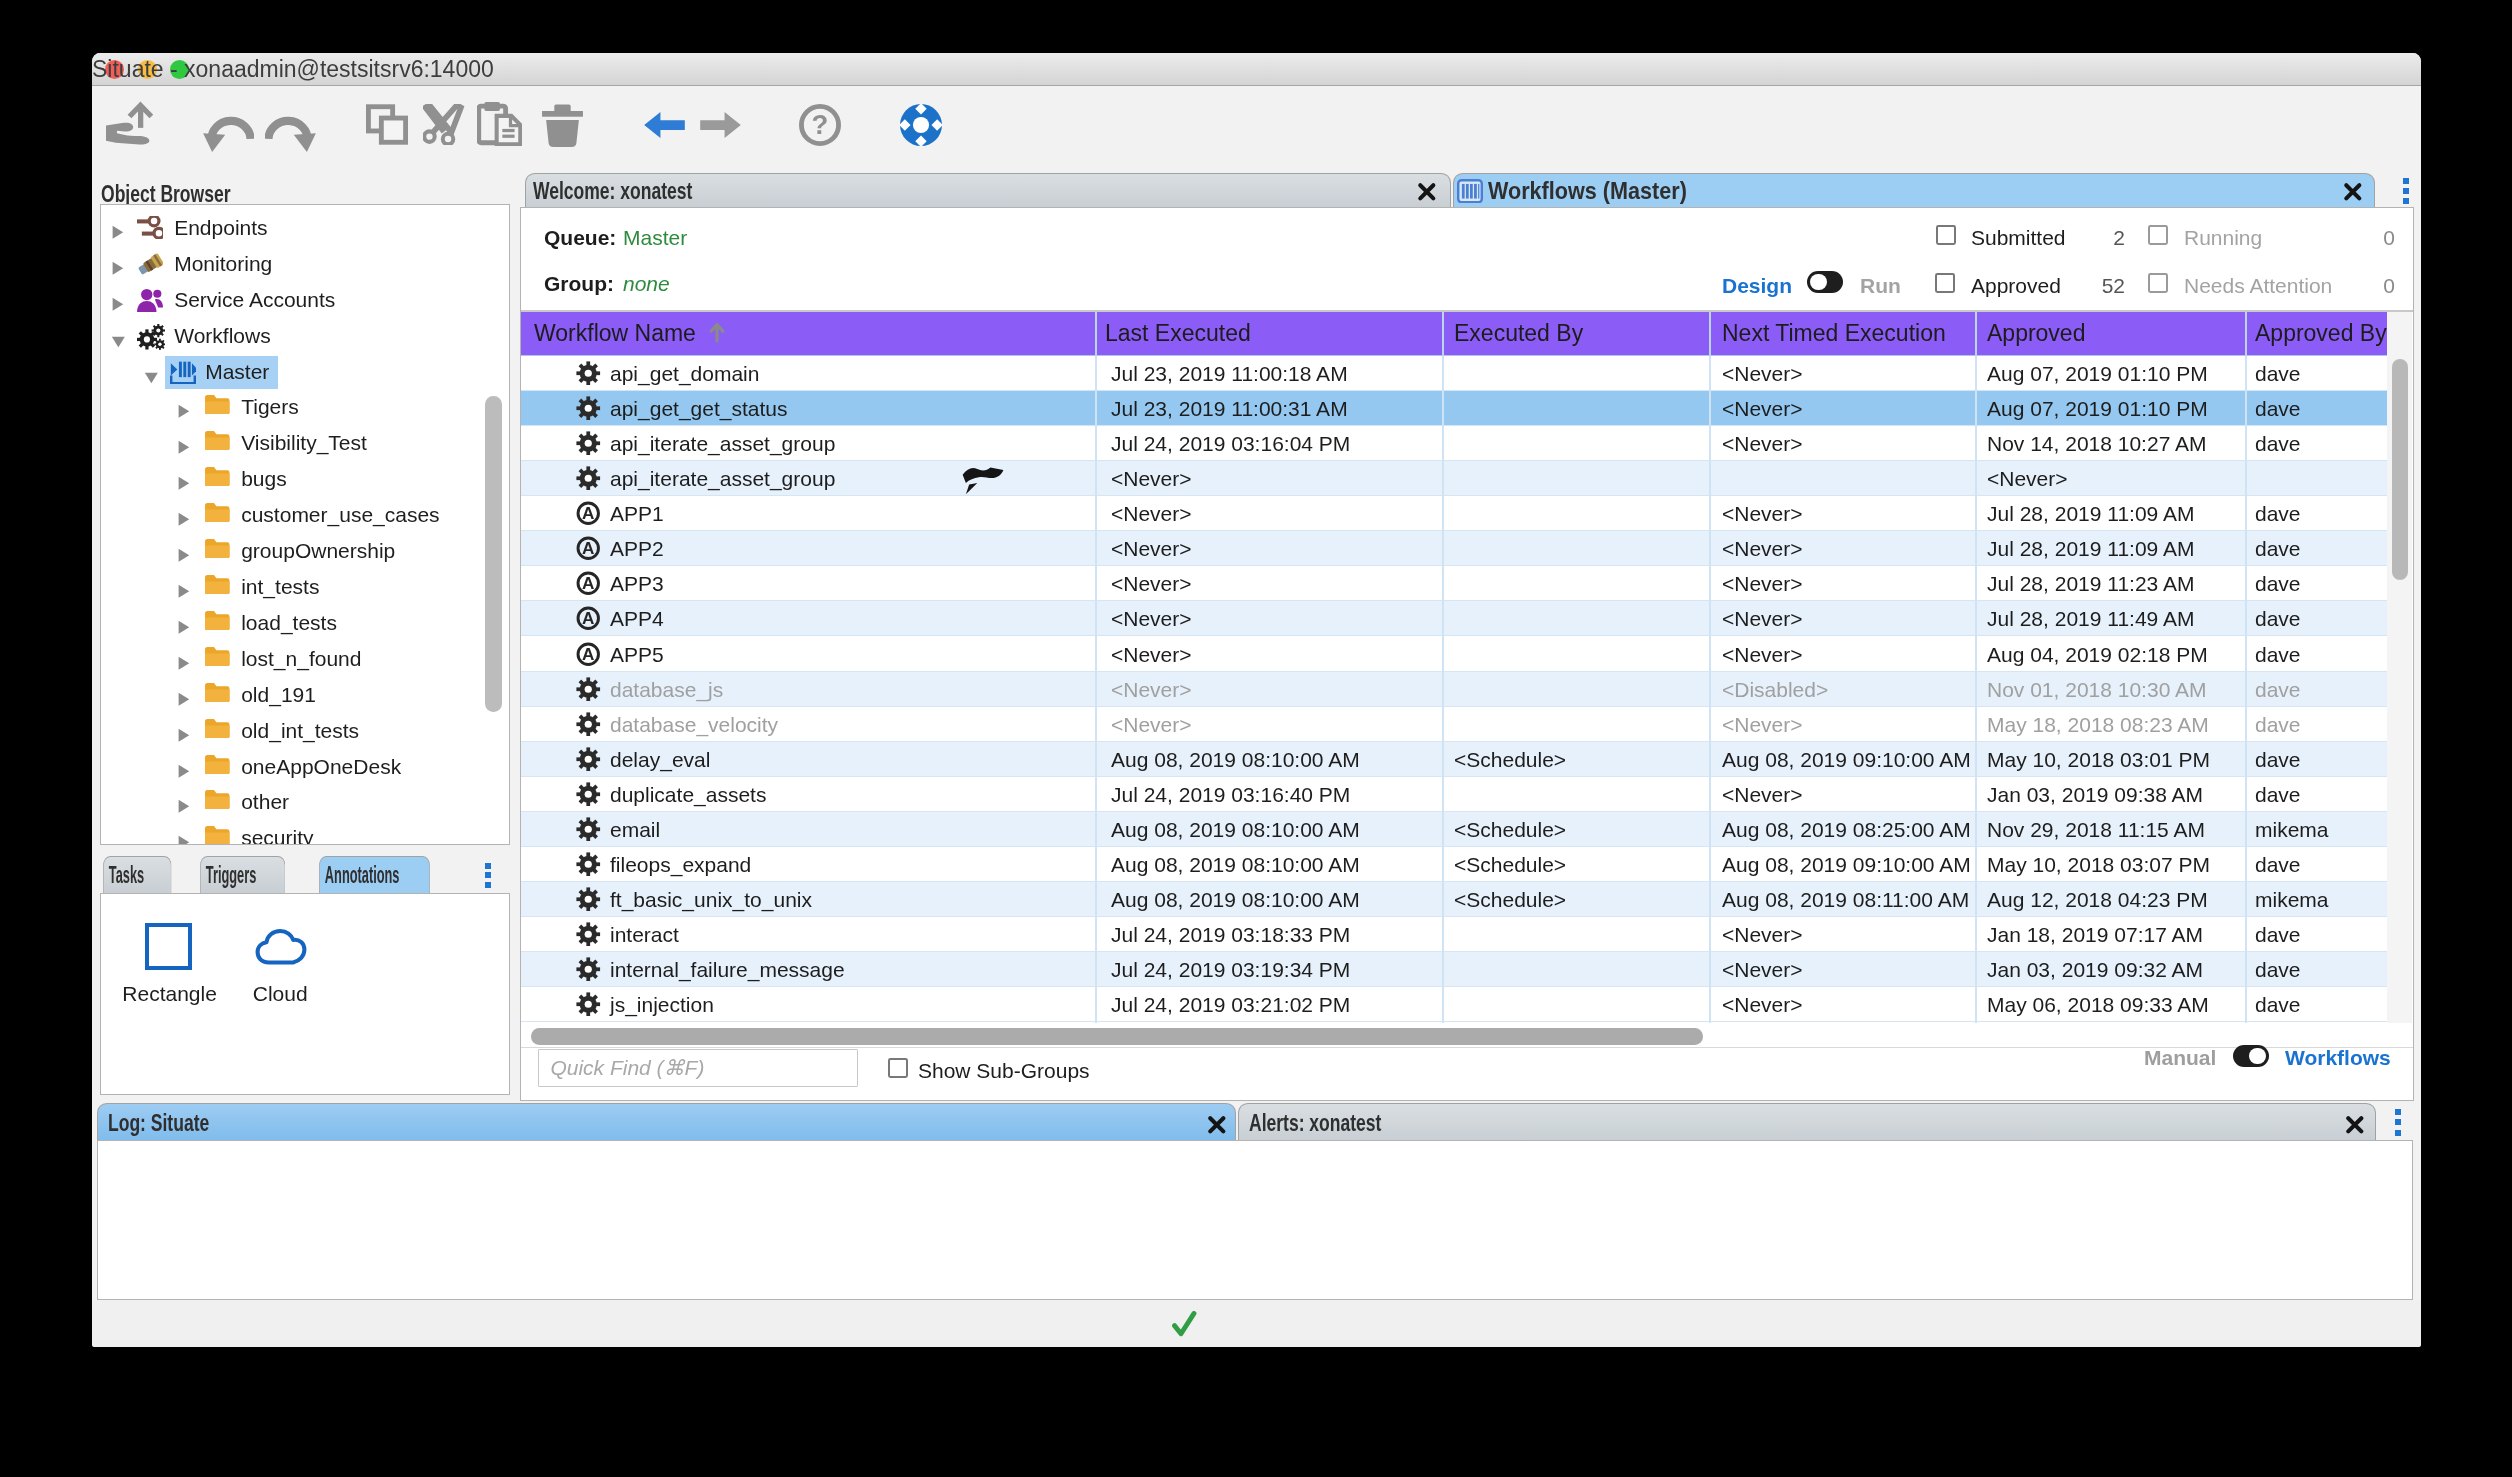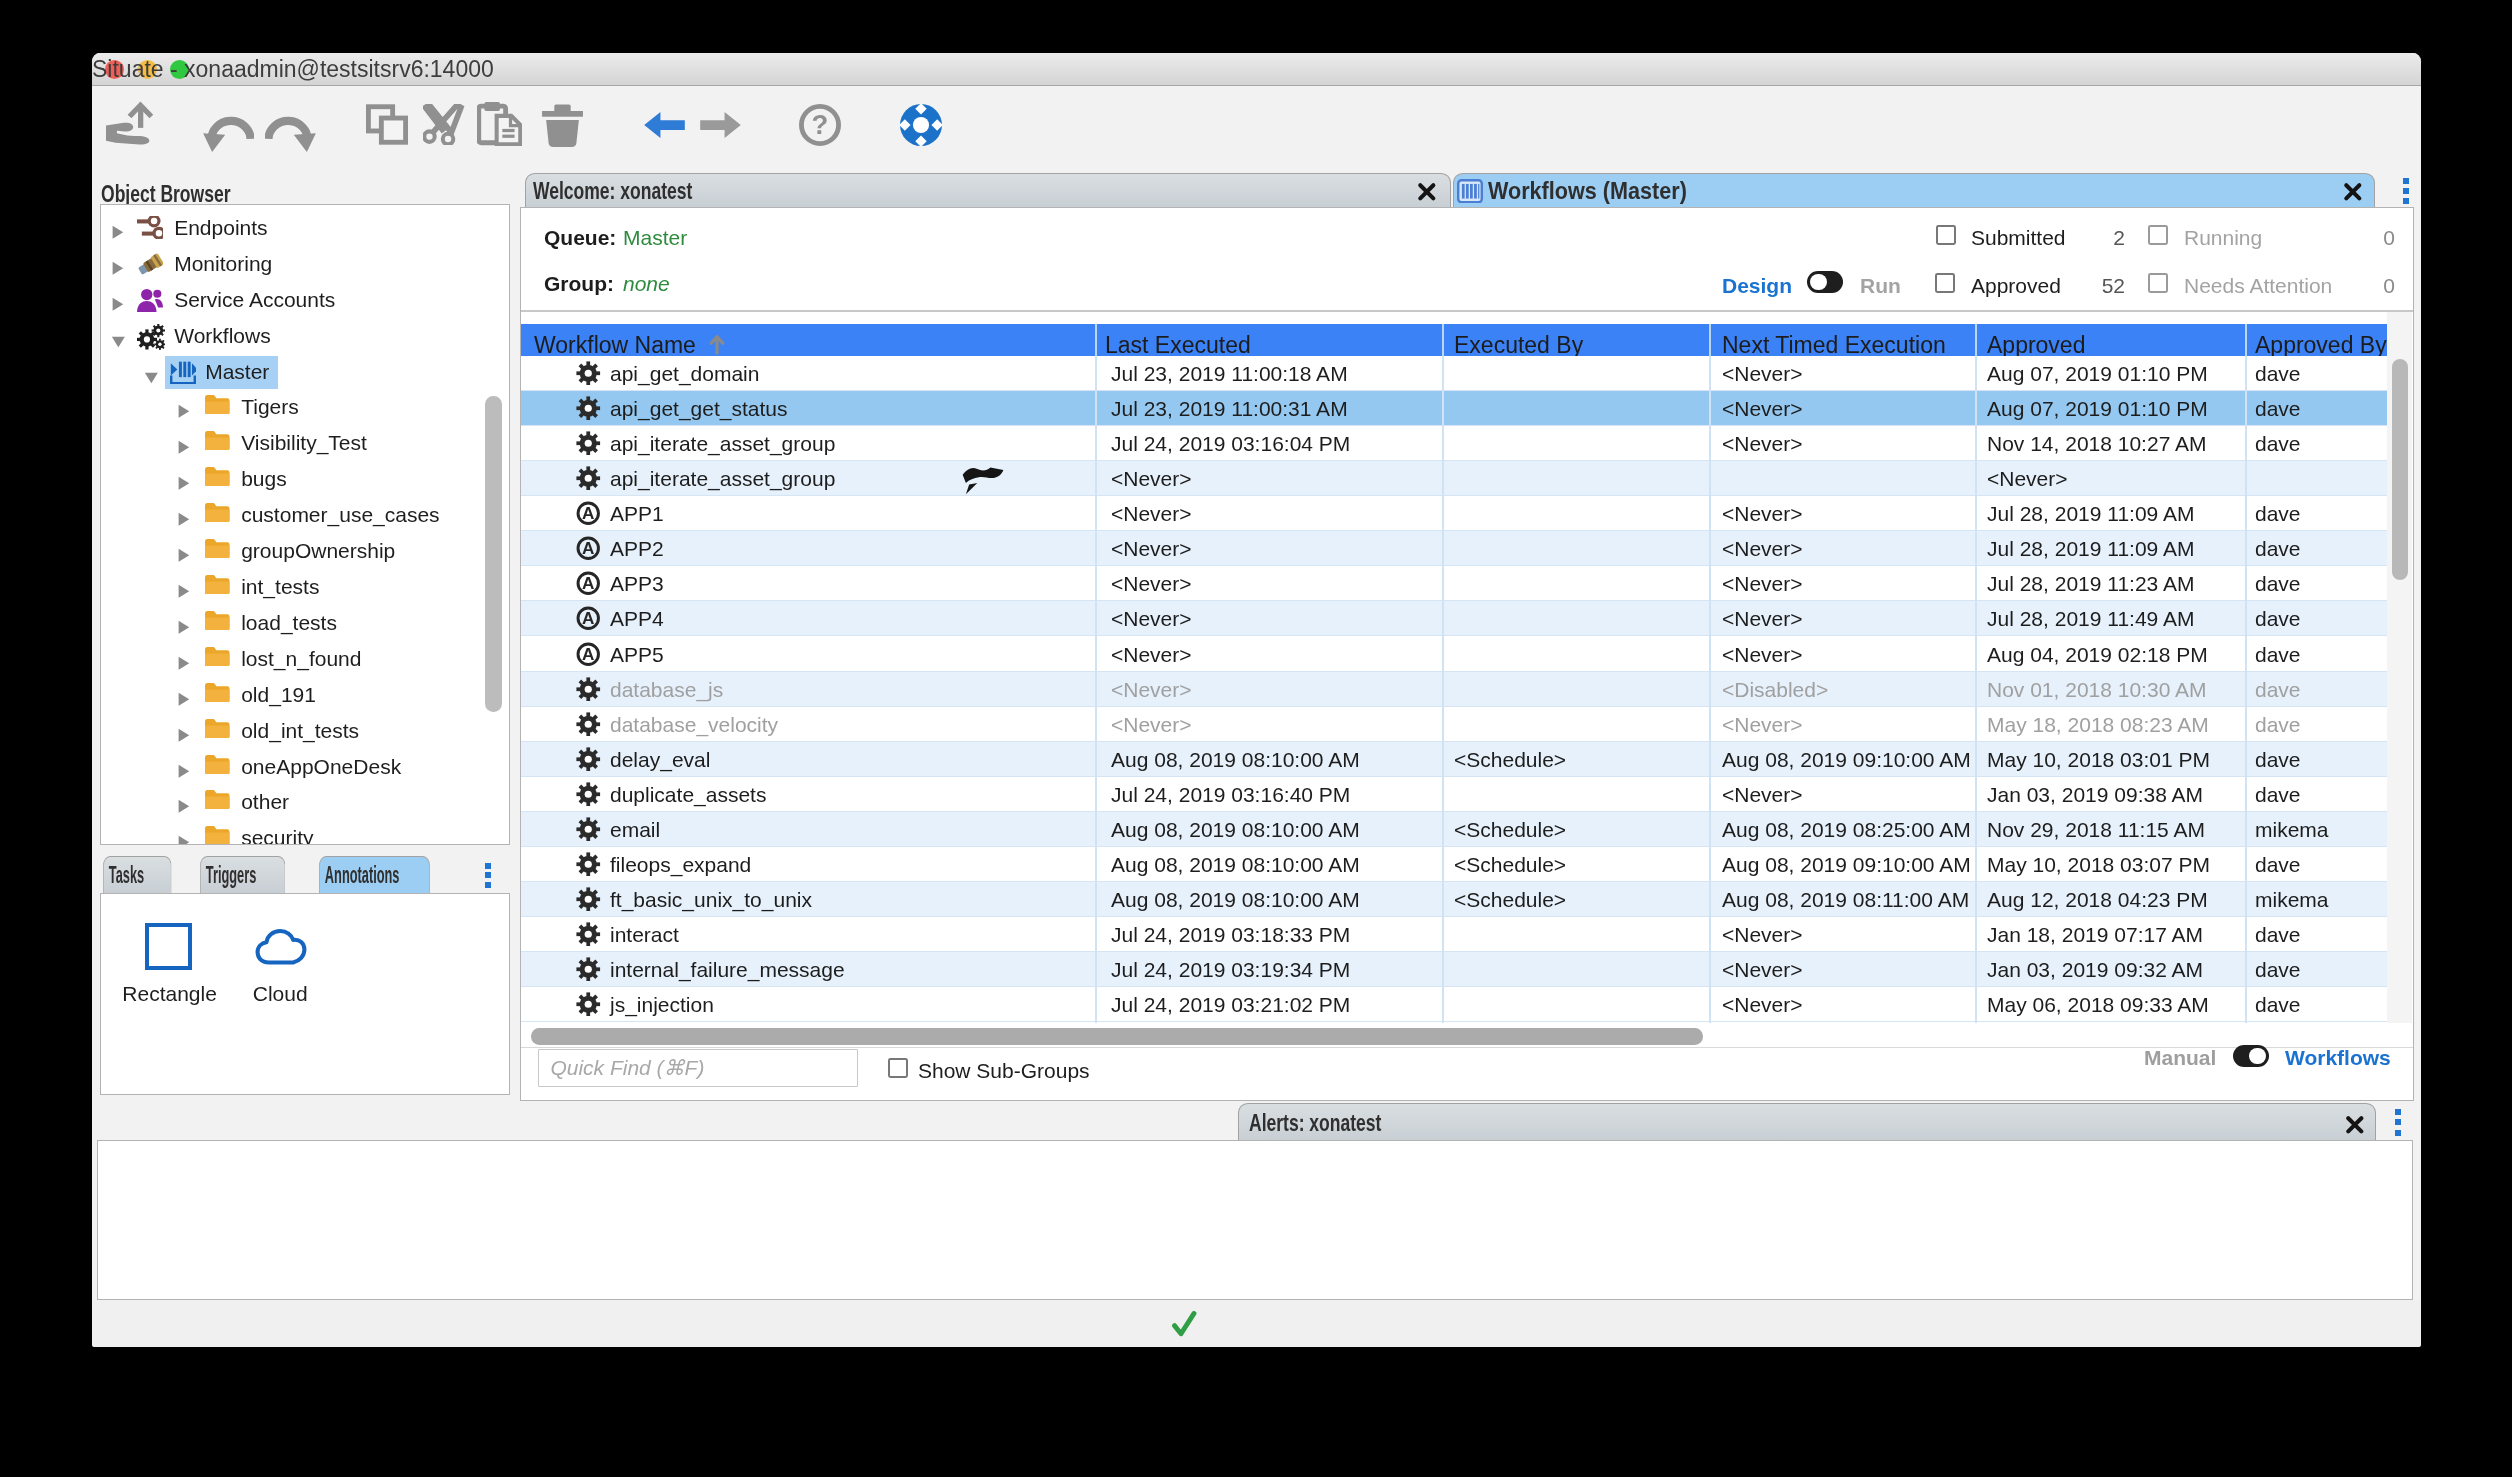--- a/index.html
+++ b/index.html
@@ -389,21 +389,21 @@
         <div class="knob" style="left:3.3px;top:2.9px;width:16.3px;height:16.3px"></div>
       </div>
       <div class="lbl gray b" style="left:1339px;top:66px;font-size:21px">Run</div>
       <div class="cb" style="left:1414px;top:65px"></div>
       <div class="lbl" style="left:1450px;top:66px">Approved</div>
       <div class="lbl" style="left:1555px;top:66px;width:49px;text-align:right;color:#555">52</div>
       <div class="cb cbg" style="left:1627px;top:65px"></div>
       <div class="lbl gray" style="left:1663px;top:66px">Needs Attention</div>
       <div class="lbl grayd" style="left:1825px;top:66px;width:49px;text-align:right">0</div>
       <div class="abs" style="left:0;top:102px;width:100%;height:1.6px;background:#c8c8c8"></div>
-      <div class="abs" style="left:0;top:116px;width:1866px;height:44px;background:#3b82f6;border-bottom:0.8px solid #a9c9e6">
+      <div class="abs" style="left:0;top:104px;width:1866px;height:44px;background:#8b5cf6;border-bottom:0.8px solid #a9c9e6">
         <div class="vsep" style="left:574px;height:44px"></div>
         <div class="vsep" style="left:921px;height:44px"></div>
         <div class="vsep" style="left:1188px;height:44px"></div>
         <div class="vsep" style="left:1454px;height:44px"></div>
         <div class="vsep" style="left:1724px;height:44px"></div>
         <div class="hcell" style="left:13px">Workflow Name</div>
         <div class="abs" style="left:187px;top:11.4px"><svg width="18" height="19.6" viewBox="0 0 22 24" style="">
             <path d="M11 2 L11 22 M11 2 L4 10 M11 2 L18 10" fill="none" stroke="#8a8a8a" stroke-width="4" stroke-linecap="round" stroke-linejoin="round"></path>
           </svg></div>
         <div class="hcell" style="left:584px">Last Executed</div>
@@ -770,20 +770,26 @@
       <div class="abs" style="left:0;top:839px;width:100%;height:0.8px;background:#d9d9d9"></div>
       <div class="abs" style="left:17px;top:841px;width:320px;height:38px;border:1.6px solid #c8c8c8;border-radius:1px;background:#fff;font-style:italic;color:#a8a8a8;font-size:21px;line-height:36px;padding-left:11.4px">Quick Find (⌘F)</div>
       <div class="cb" style="left:367px;top:850px"></div>
       <div class="lbl" style="left:397px;top:851px">Show Sub-Groups</div>
       <div class="lbl b" style="left:1623px;top:838px;font-size:21px;color:#9e9e9e">Manual</div>
       <div class="toggle" style="left:1712px;top:837px;width:36px;height:22px">
         <div class="knob" style="left:16.3px;top:2.9px;width:16.3px;height:16.3px"></div>
       </div>
       <div class="lbl blue" style="left:1764px;top:838px;font-size:21px">Workflows</div>
 </div>
+<div class="tab" style="left:4.9px;top:1050px;width:1139px;height:38px;background:linear-gradient(#9dccf3,#7fbcec)">
+      <div class="abs" style="left:9.8px;top:4.9px"><span class="cond" style="font-size:24px">Log: Situate</span></div>
+      <div class="abs" style="left:1109px;top:8.2px"><svg width="19.6" height="19.6" viewBox="0 0 24 24" style="">
+          <path d="M4 4 L20 20 M20 4 L4 20" stroke="#141414" stroke-width="5" stroke-linecap="round"></path>
+        </svg></div>
+    </div>
 <div class="tab graytab" style="left:1146px;top:1050px;width:1138px;height:38px">
       <div class="abs" style="left:9.8px;top:4.9px"><span class="cond" style="font-size:24px">Alerts: xonatest</span></div>
       <div class="abs" style="left:1106px;top:8.2px"><svg width="19.6" height="19.6" viewBox="0 0 24 24" style="">
           <path d="M4 4 L20 20 M20 4 L4 20" stroke="#141414" stroke-width="5" stroke-linecap="round"></path>
         </svg></div>
     </div>
 <div style="position:absolute;left:2303px;top:1056px;width:5.7px;height:5.7px;background:#1f76d2"></div>
     <div style="position:absolute;left:2303px;top:1066px;width:5.7px;height:5.7px;background:#1f76d2"></div>
     <div style="position:absolute;left:2303px;top:1077px;width:5.7px;height:5.7px;background:#1f76d2"></div>
 <div class="panelbox" style="left:4.9px;top:1087px;width:2316px;height:160px"></div>

